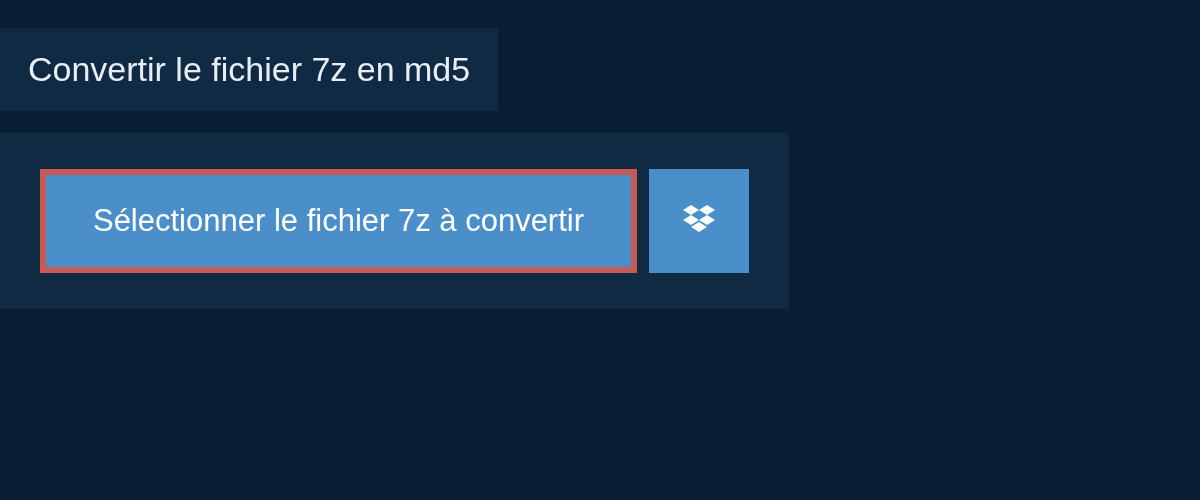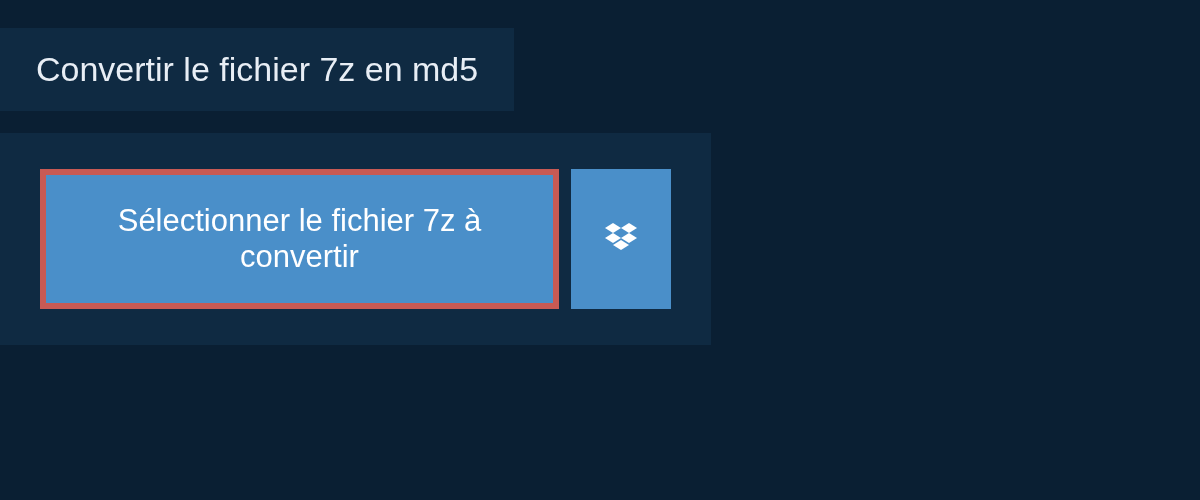--- a/index.html
+++ b/index.html
@@ -10,36 +10,36 @@
     body {
       width: 1200px;
       height: 500px;
       background-color: #0a1f33;
       font-family: Arial, Helvetica, sans-serif;
       overflow: hidden;
     }
     .header-bar {
       display: inline-block;
       background-color: #0f2a42;
-      padding: 22px 36px;
+      padding: 22px 28px;
       margin-top: 28px;
       margin-left: 0;
       text-align: center;
     }
     .header-title {
       color: #e8eef5;
       font-size: 34px;
       font-weight: 400;
     }
     .upload-panel {
       background-color: #0f2a42;
       margin-top: 22px;
       margin-left: 0;
       padding: 36px 40px;
-      width: 711px;
+      width: 789px;
       display: flex;
       align-items: stretch;
       gap: 12px;
     }
     .select-file-button {
       flex: 1;
       background-color: #4a8fc9;
       border: 6px solid #c85a54;
       color: #ffffff;
       font-size: 31px;

